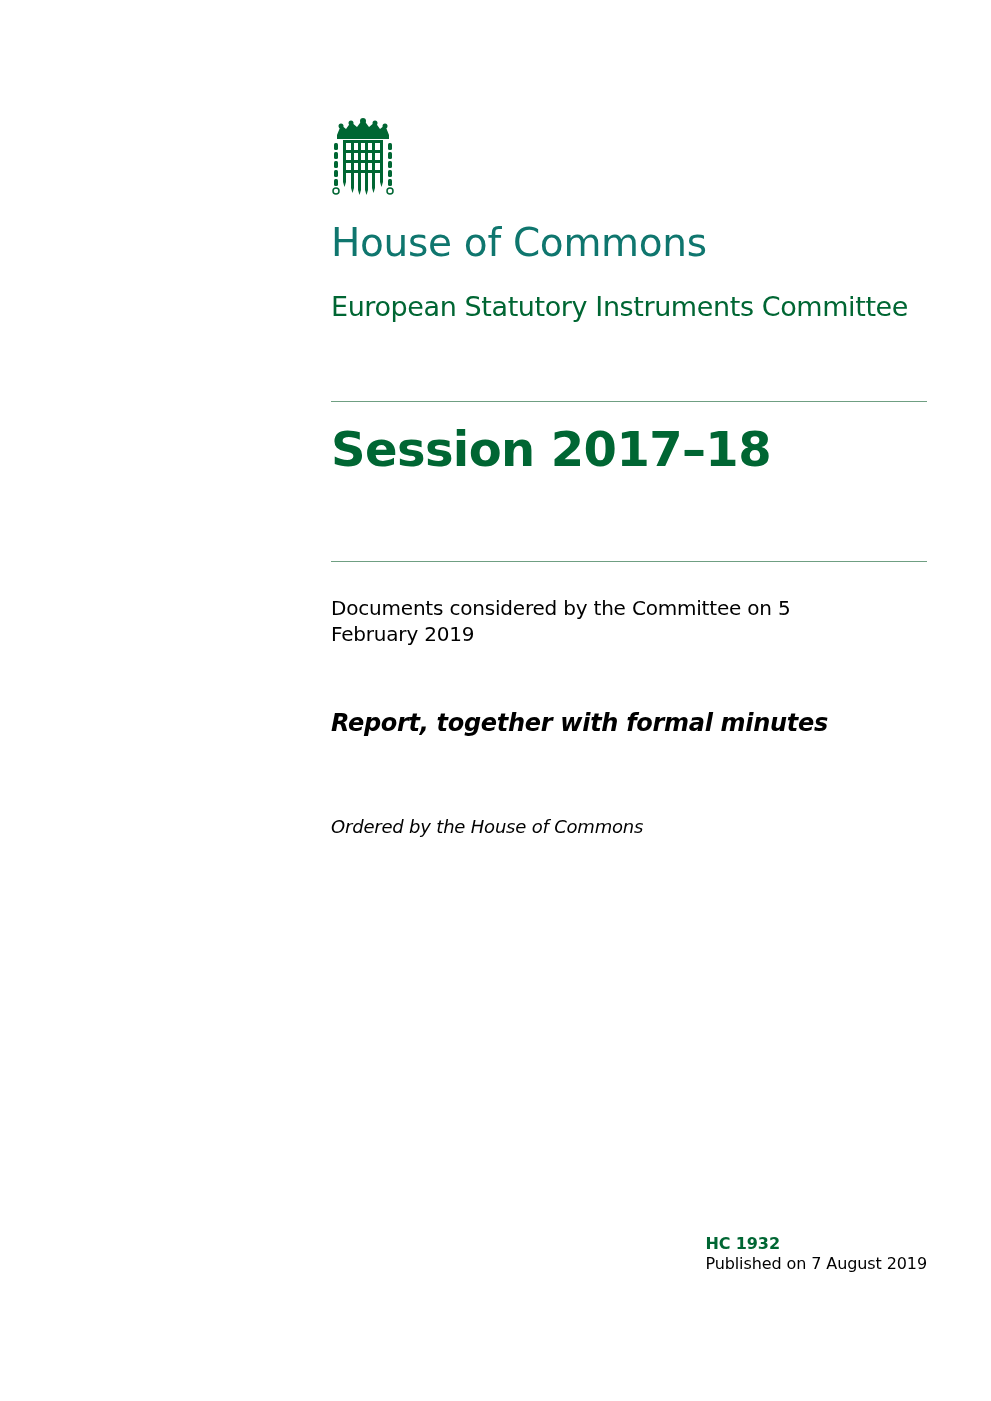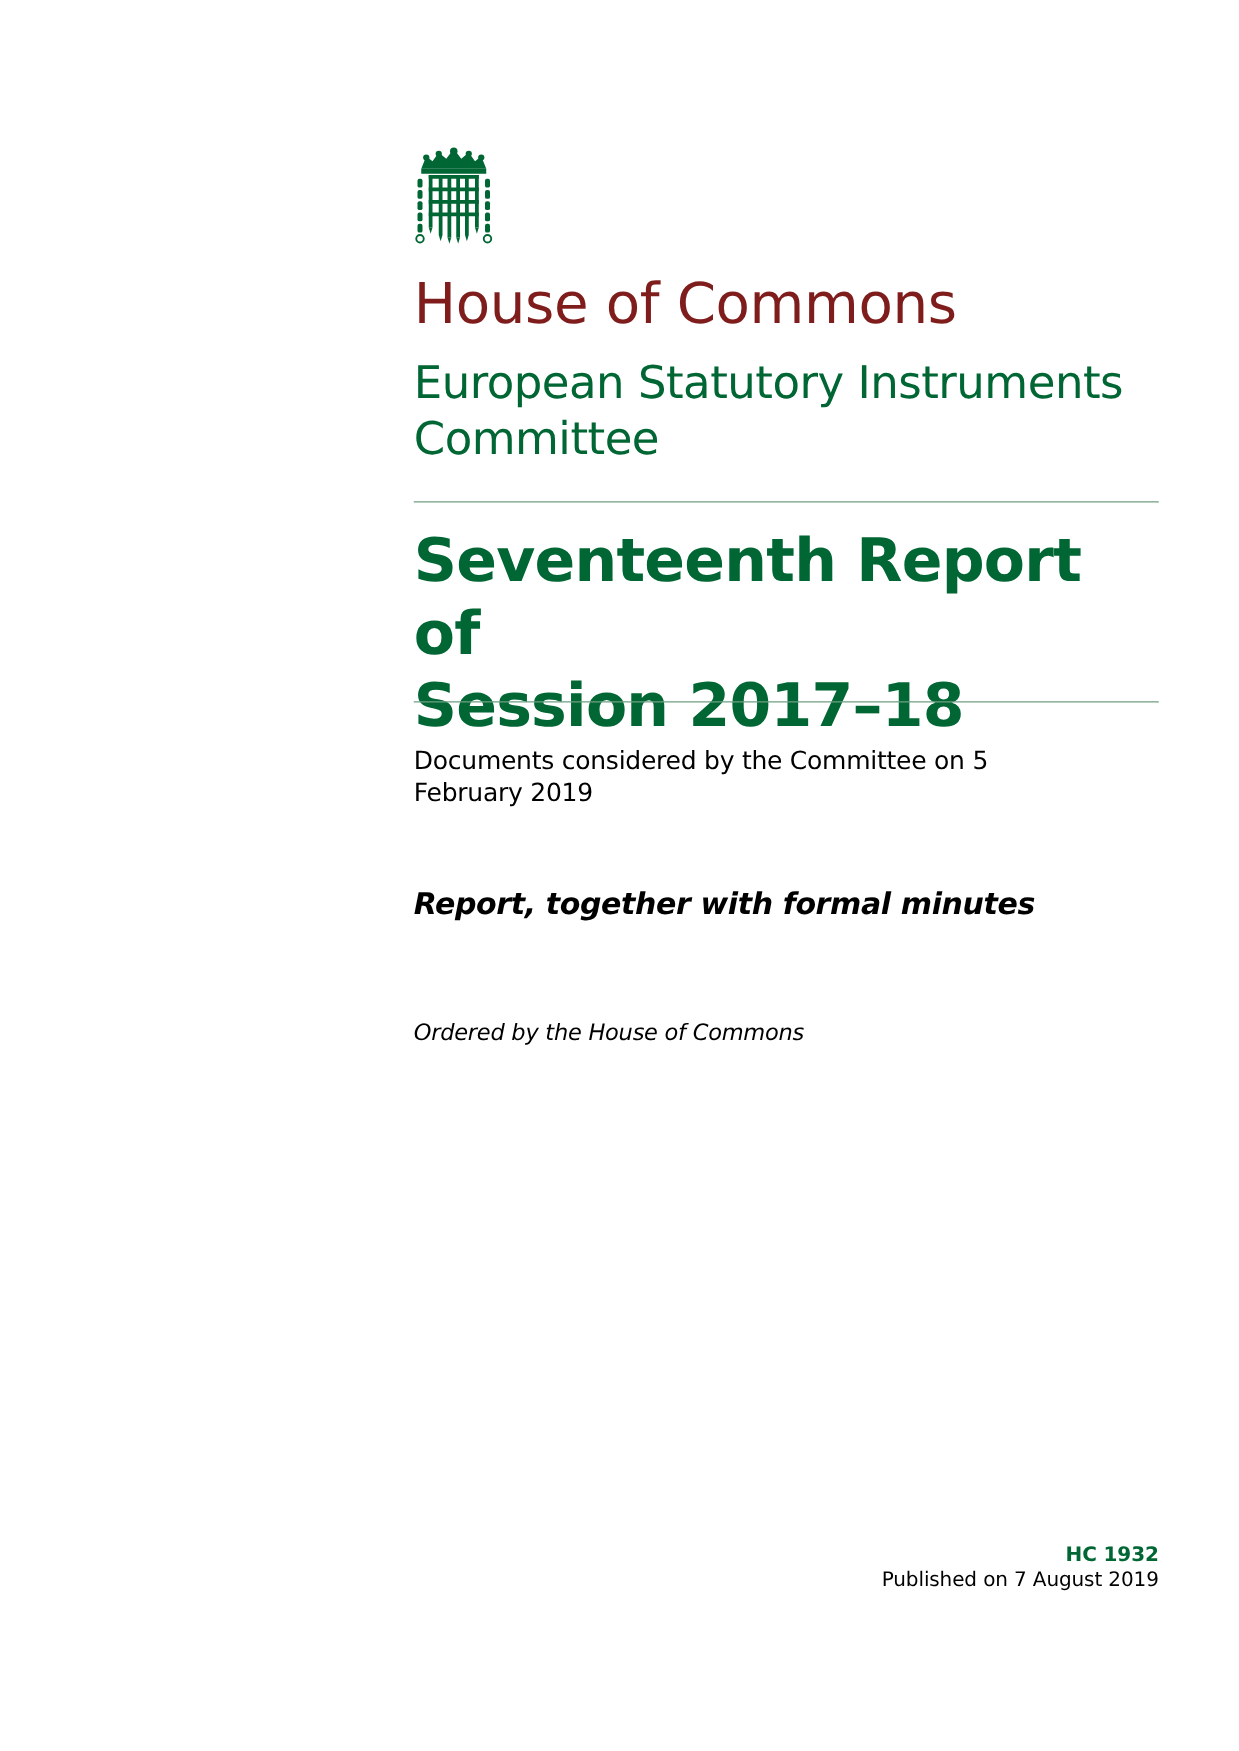--- a/index.html
+++ b/index.html
@@ -26,33 +26,33 @@
       position: absolute;
       left: 0;
       top: 117px;
       width: 64px;
       height: 80px;
     }
     .house-title {
       position: absolute;
       left: 0;
       top: 222px;
-      font-size: 45px;
+      font-size: 39px;
       line-height: 42px;
-      color: #7f1d1d;
+      color: #0f766e;
       font-weight: normal;
       letter-spacing: -0.3px;
       white-space: nowrap;
     }
     .committee-name {
       position: absolute;
       left: 0;
       top: 284px;
       width: 600px;
-      font-size: 36px;
+      font-size: 27px;
       line-height: 45px;
       color: #006633;
       font-weight: normal;
       letter-spacing: -0.4px;
     }
     .rule {
       position: absolute;
       left: 0;
       width: 596px;
       height: 0;
@@ -102,21 +102,21 @@
       line-height: 27px;
       font-style: italic;
       color: #000000;
       letter-spacing: -0.2px;
     }
     .ordered span { display: block; white-space: nowrap; text-align: right; }
     .imprint {
       position: absolute;
       right: 0;
       top: 1234px;
-      text-align: right;
+      text-align: left;
       font-size: 16px;
       line-height: 20px;
       color: #000000;
       letter-spacing: -0.1px;
     }
     .imprint span { display: block; white-space: nowrap; }
     .imprint .hc {
       color: #006633;
       font-weight: bold;
     }
@@ -172,21 +172,20 @@
     </svg>
   </div>
 
   <div class="house-title">House of Commons</div>
 
   <div class="committee-name">European Statutory Instruments Committee</div>
 
   <div class="rule rule-1"></div>
 
   <div class="report-title">
-    <div>Seventeenth Report of</div>
     <div>Session 2017–18</div>
   </div>
 
   <div class="rule rule-2"></div>
 
   <div class="subject">Documents considered by the Committee on 5 February 2019</div>
 
   <div class="report-type">Report, together with formal minutes</div>
 
   <div class="ordered">

